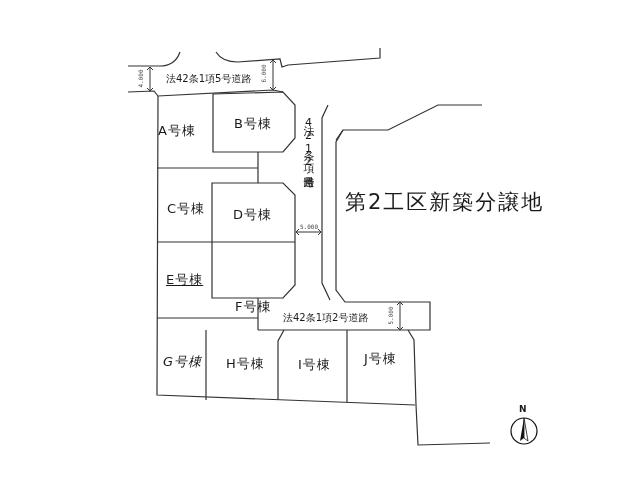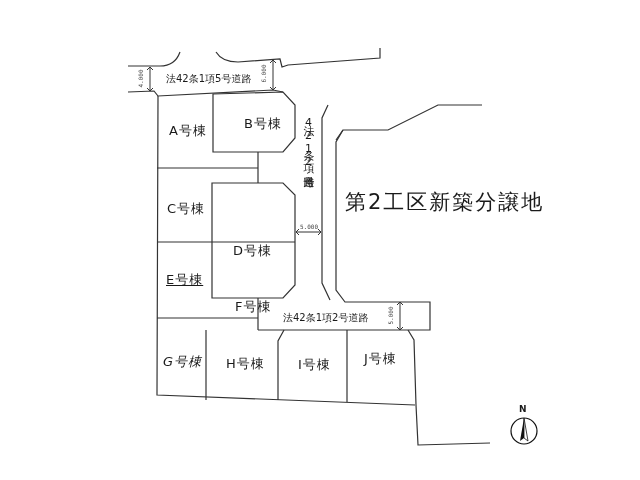--- a/index.html
+++ b/index.html
@@ -71,24 +71,24 @@
     <circle cx="524" cy="431" r="13" fill="none" stroke="#111" stroke-width="1.2"></circle>
     <path d="M524 418 L520 441 L524 438 Z" fill="#111"></path>
     <path d="M524 418 L528 441 L524 438 Z" fill="#fff" stroke="#111" stroke-width="0.8"></path>
   </g>
 </svg>
 
 <div class="lbl road" style="left:166px;top:72px;">法42条1項5号道路</div>
 <div class="lbl dimtxt rot" style="left:131px;top:75px;">4.000</div>
 <div class="lbl dimtxt rot" style="left:254px;top:70px;">6.000</div>
 
-<div class="lbl lot" style="left:169px;top:122px;">A号棟</div>
-<div class="lbl lot" style="left:244px;top:115px;">B号棟</div>
+<div class="lbl lot" style="left:158px;top:122px;">A号棟</div>
+<div class="lbl lot" style="left:234px;top:115px;">B号棟</div>
 <div class="lbl lot" style="left:167px;top:200px;">C号棟</div>
-<div class="lbl lot" style="left:233px;top:206px;margin-top:36px;">D号棟</div>
+<div class="lbl lot" style="left:233px;top:206px;">D号棟</div>
 <div class="lbl lot" style="left:166px;top:271px;text-decoration:underline;">E号棟</div>
 <div class="lbl lot" style="left:235px;top:266px;margin-top:32px;">F号棟</div>
 <div class="lbl lot" style="left:163px;top:353px;font-style:italic;">G号棟</div>
 <div class="lbl lot" style="left:226px;top:355px;text-align:right;">H号棟</div>
 <div class="lbl lot" style="left:298px;top:356px;">I号棟</div>
 <div class="lbl lot" style="left:364px;top:350px;">J号棟</div>
 
 <div class="lbl vert" style="left:302px;top:116px;">法42条1項2号道路</div>
 <div class="lbl dimtxt" style="left:300px;top:223px;">5.000</div>
 

